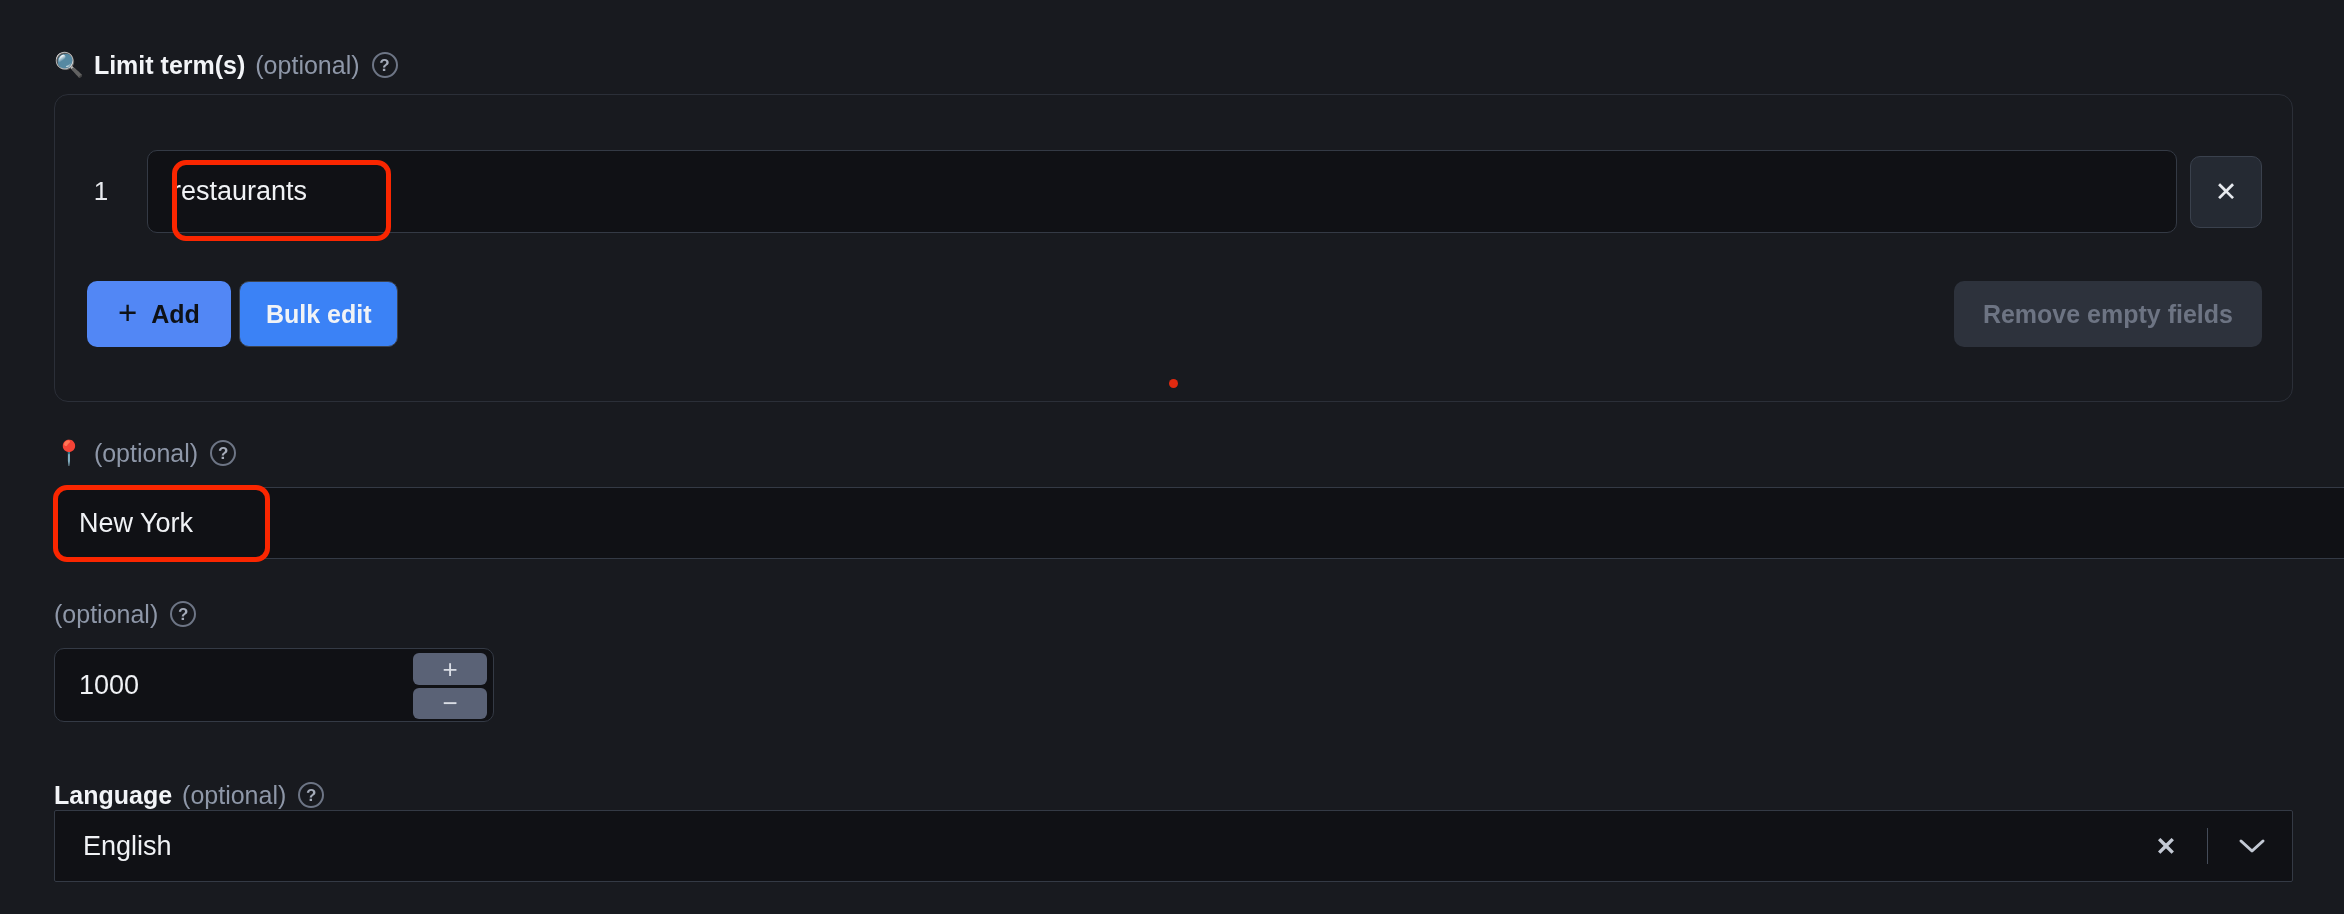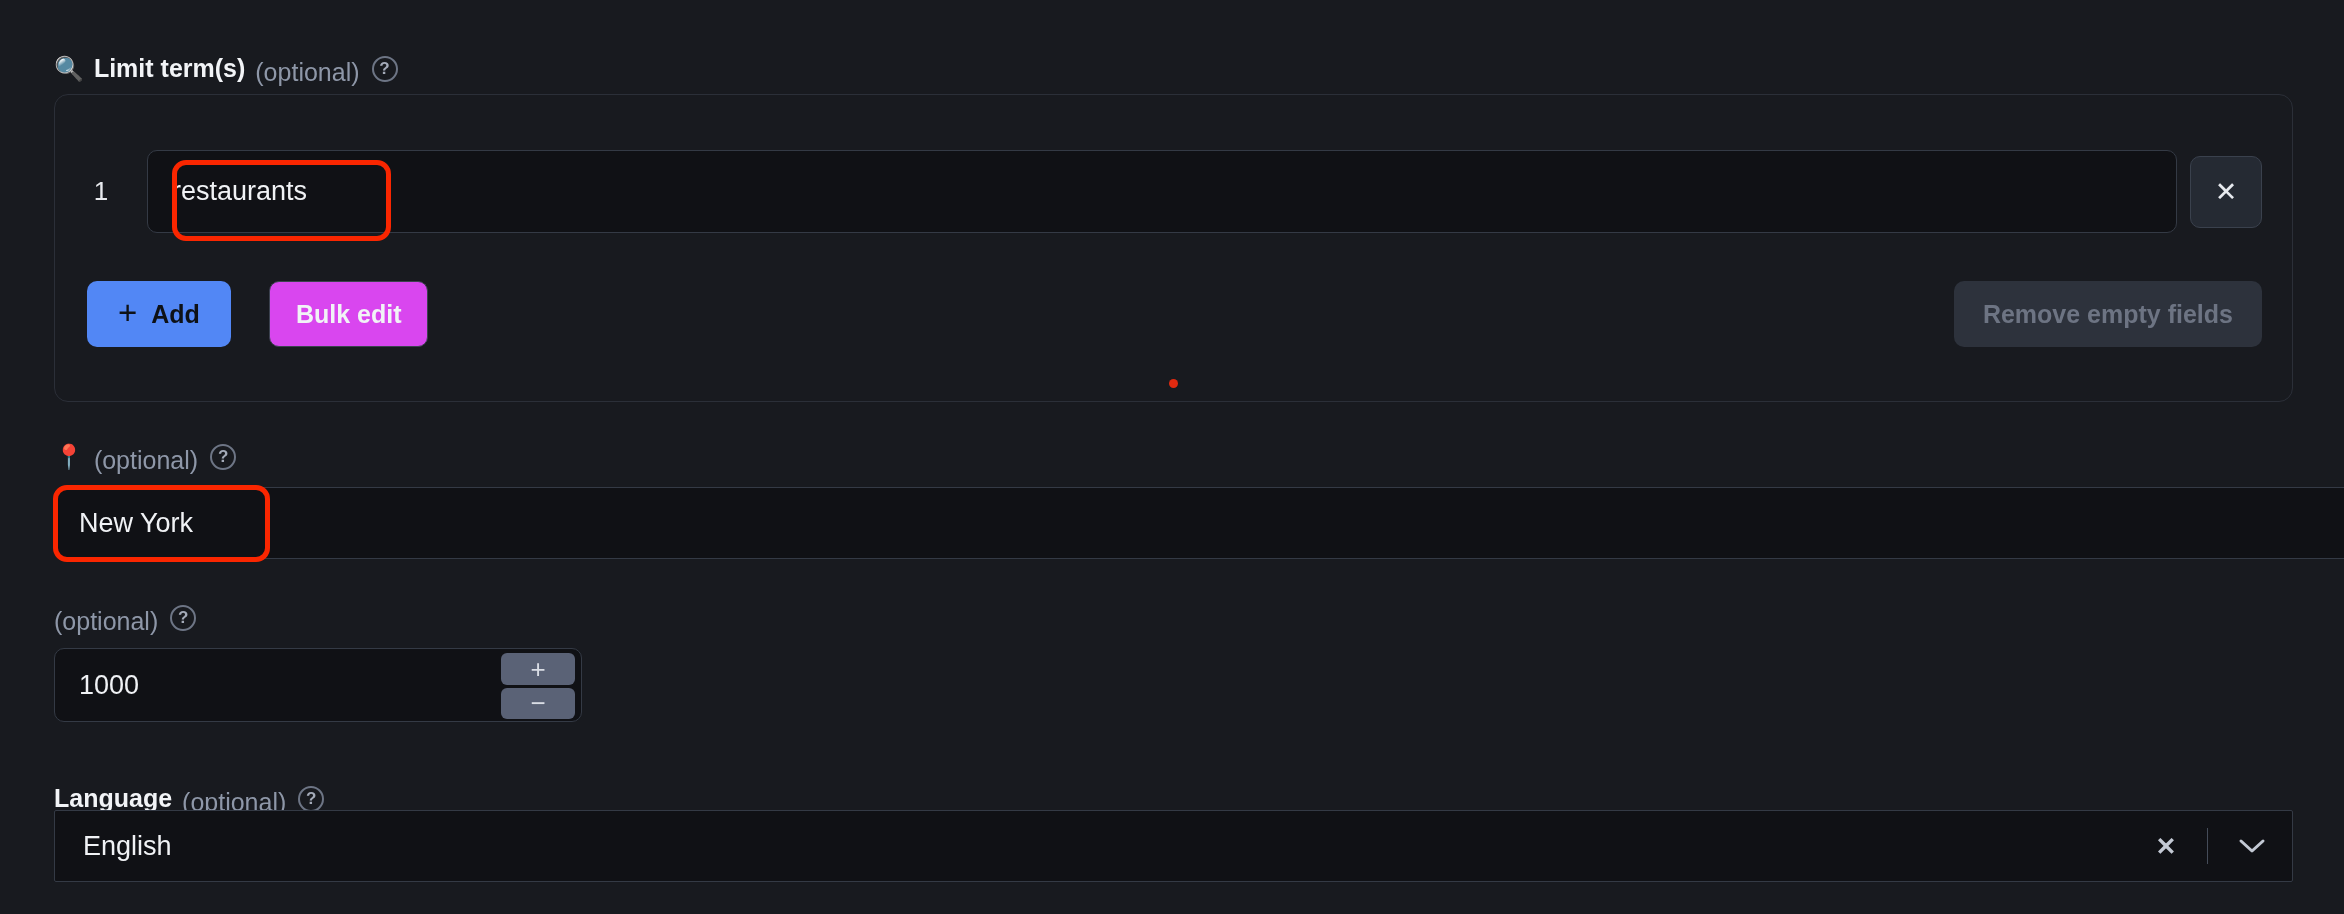--- a/index.html
+++ b/index.html
@@ -29,21 +29,20 @@
     white-space: nowrap;
   }
   .field-label .emoji {
     font-size: 24px;
     line-height: 1;
   }
   .optional {
     color: #8e97a8;
     font-weight: normal;
     font-size: 25px;
-    margin-top: 8px;
   }
   .help-icon {
     width: 26px; height: 26px;
     border-radius: 50%;
     border: 2px solid #6d7585;
     color: #a4abb9;
     font-size: 17px;
     font-weight: bold;
     display: inline-flex;
     align-items: center;
@@ -133,25 +132,25 @@
     gap: 14px;
   }
   .btn-primary .plus {
     font-size: 33px;
     font-weight: normal;
     line-height: 1;
     position: relative;
     top: -2px;
   }
   .btn-secondary {
-    background: #d946ef;
+    background: #3b82f6;
     border: 1px solid #3b424f;
     color: #f1f3f6;
     padding: 16px 26px;
-    margin-left: 38px;
+    margin-left: 8px;
   }
   .btn-disabled {
     background: #2d323c;
     border: 1px solid transparent;
     color: #6d7483;
     padding: 0 28px;
     margin-left: auto;
     cursor: default;
     align-items: center;
   }
@@ -170,21 +169,21 @@
     font-family: "Liberation Sans", sans-serif;
     padding: 0 24px;
     outline: none;
   }
 
   
   .limit-label { position: absolute; left: 54px; top: 601px; }
   .limit-wrap {
     position: absolute;
     left: 54px; top: 648px;
-    width: 528px; height: 74px;
+    width: 440px; height: 74px;
     background: #101115;
     border: 1px solid #343a45;
     border-radius: 10px;
   }
   .limit-input {
     position: absolute;
     left: 0; top: 0;
     width: 100%; height: 100%;
     background: transparent;
     border: none;

